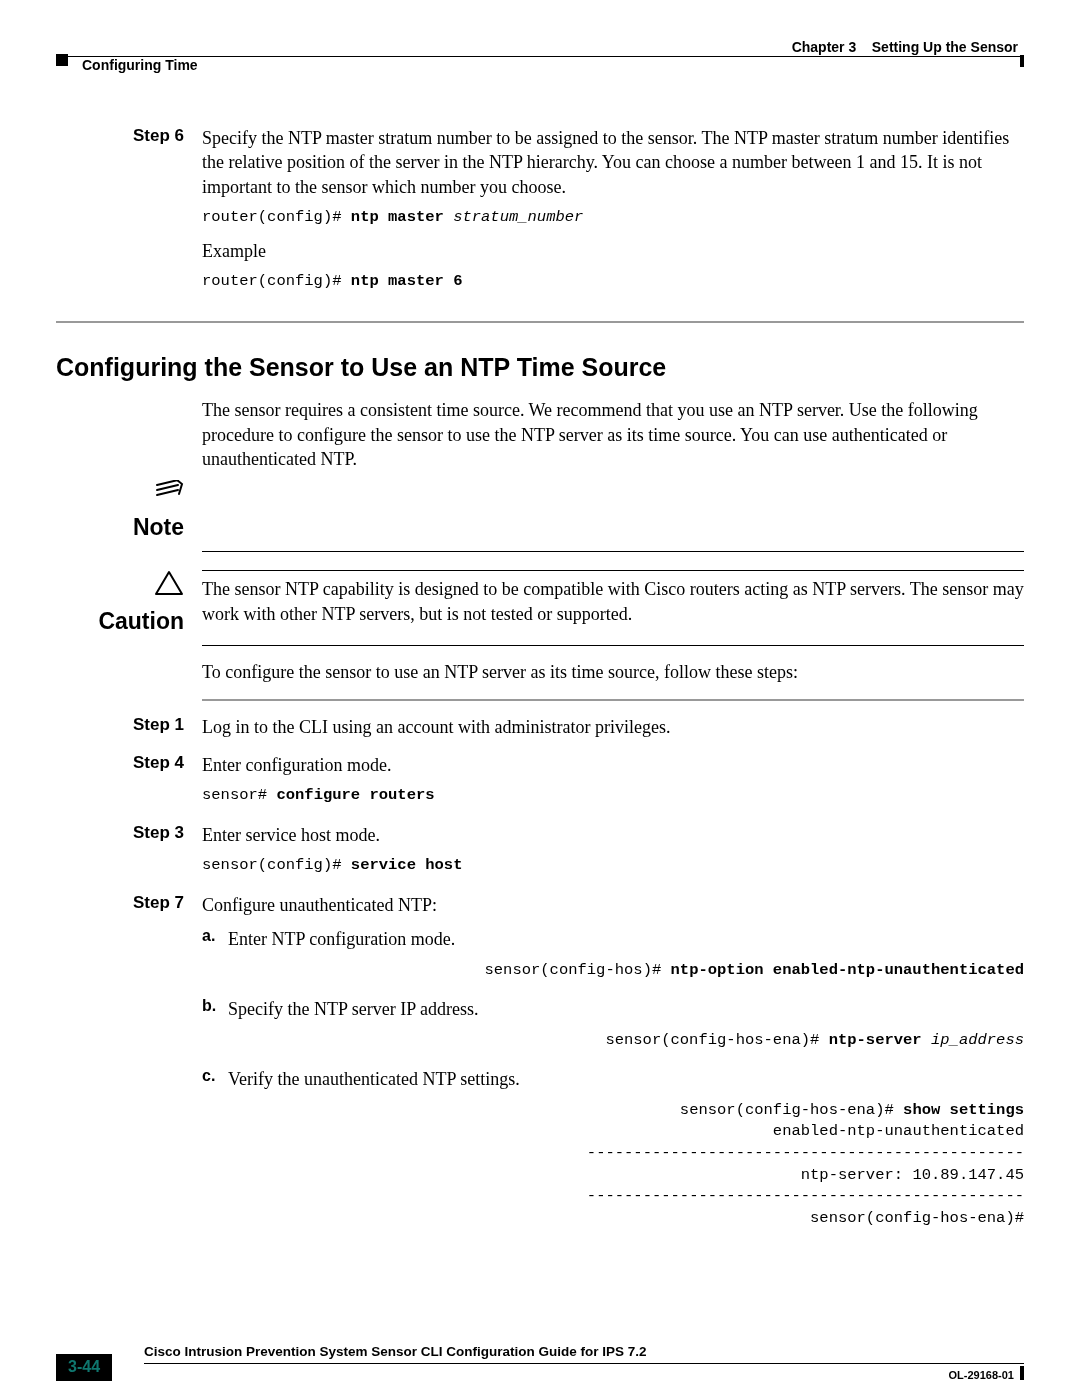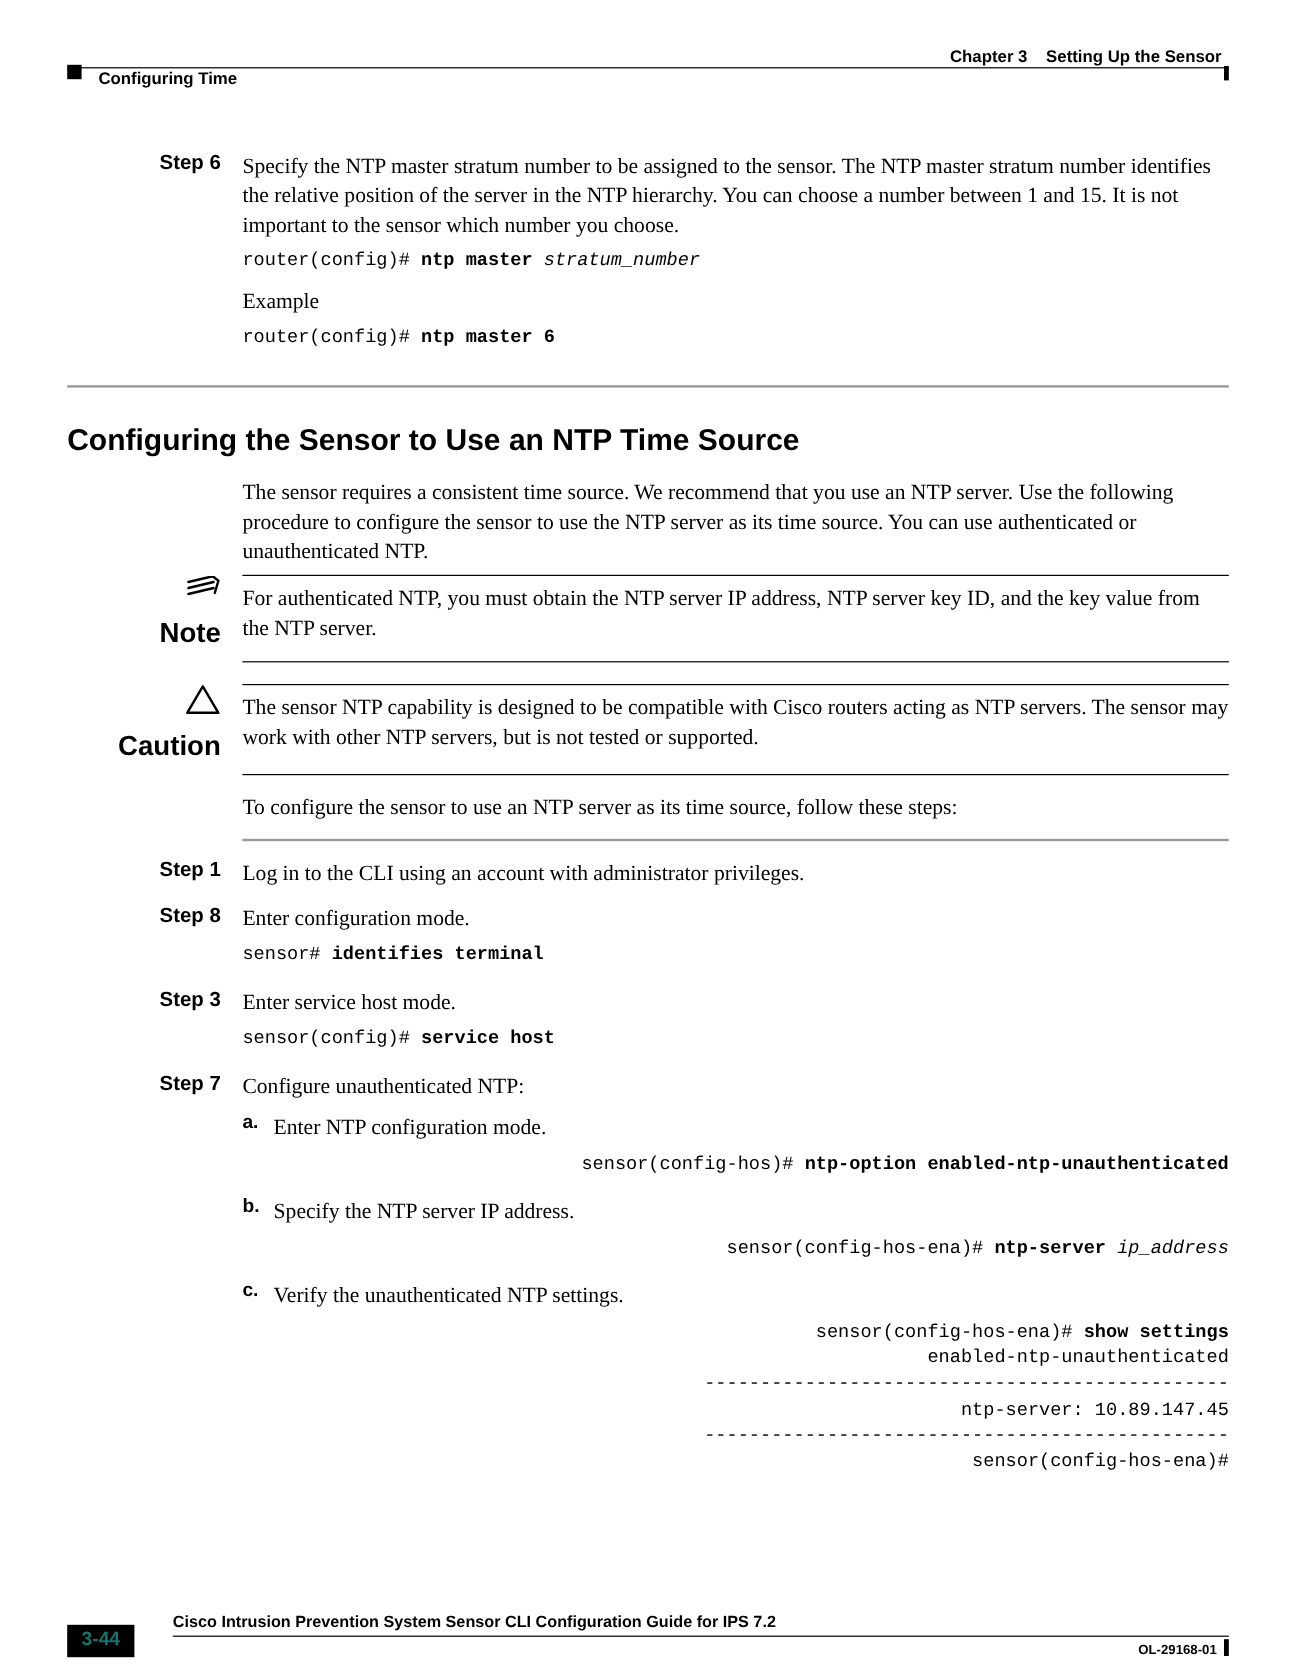--- a/index.html
+++ b/index.html
@@ -254,21 +254,20 @@
             <g stroke="#000" stroke-width="2" fill="none" stroke-linecap="round">
               <path d="M3 5 L24 0"></path>
                 <path d="M3 10 L24 5"></path>
                 <path d="M3 15 L24 10"></path>
               <path d="M23 0 L28 4 L25 14"></path>
             </g>
           </svg>
         </span>
         <span>Note</span>
       </div>
-      <div class="body-c">For authenticated NTP, you must obtain the NTP server IP address, NTP server key ID, and the key value from the NTP server.</div>
     </div>
     <div class="callout-end"></div>
 
     <div class="callout" style="margin-top:18px;">
       <div class="gutter-c">
         <span class="icon">
           <svg width="30" height="26" viewBox="0 0 30 26">
             <path d="M15 2 L28 24 L2 24 Z" fill="none" stroke="#000" stroke-width="2" stroke-linejoin="round"></path>
           </svg>
         </span>
@@ -283,24 +282,24 @@
     <div style="margin-left:146px;" class="sep-body"></div>
 
     <div class="row">
       <div class="gutter">Step 1</div>
       <div class="body">
           <div class="para">Log in to the CLI using an account with administrator privileges.</div>
         </div>
     </div>
 
     <div class="row">
-      <div class="gutter">Step 8</div>
+      <div class="gutter">Step 4</div>
       <div class="body">
         <div class="para">Enter configuration mode.</div>
-        <div class="cmd"><span>sensor# </span><b>identifies terminal</b></div>
+        <div class="cmd"><span>sensor# </span><b>configure routers</b></div>
       </div>
     </div>
 
     <div class="row">
       <div class="gutter">Step 3</div>
       <div class="body">
         <div class="para">Enter service host mode.</div>
         <div class="cmd"><span>sensor(config)# </span><b>service host</b></div>
       </div>
     </div>

